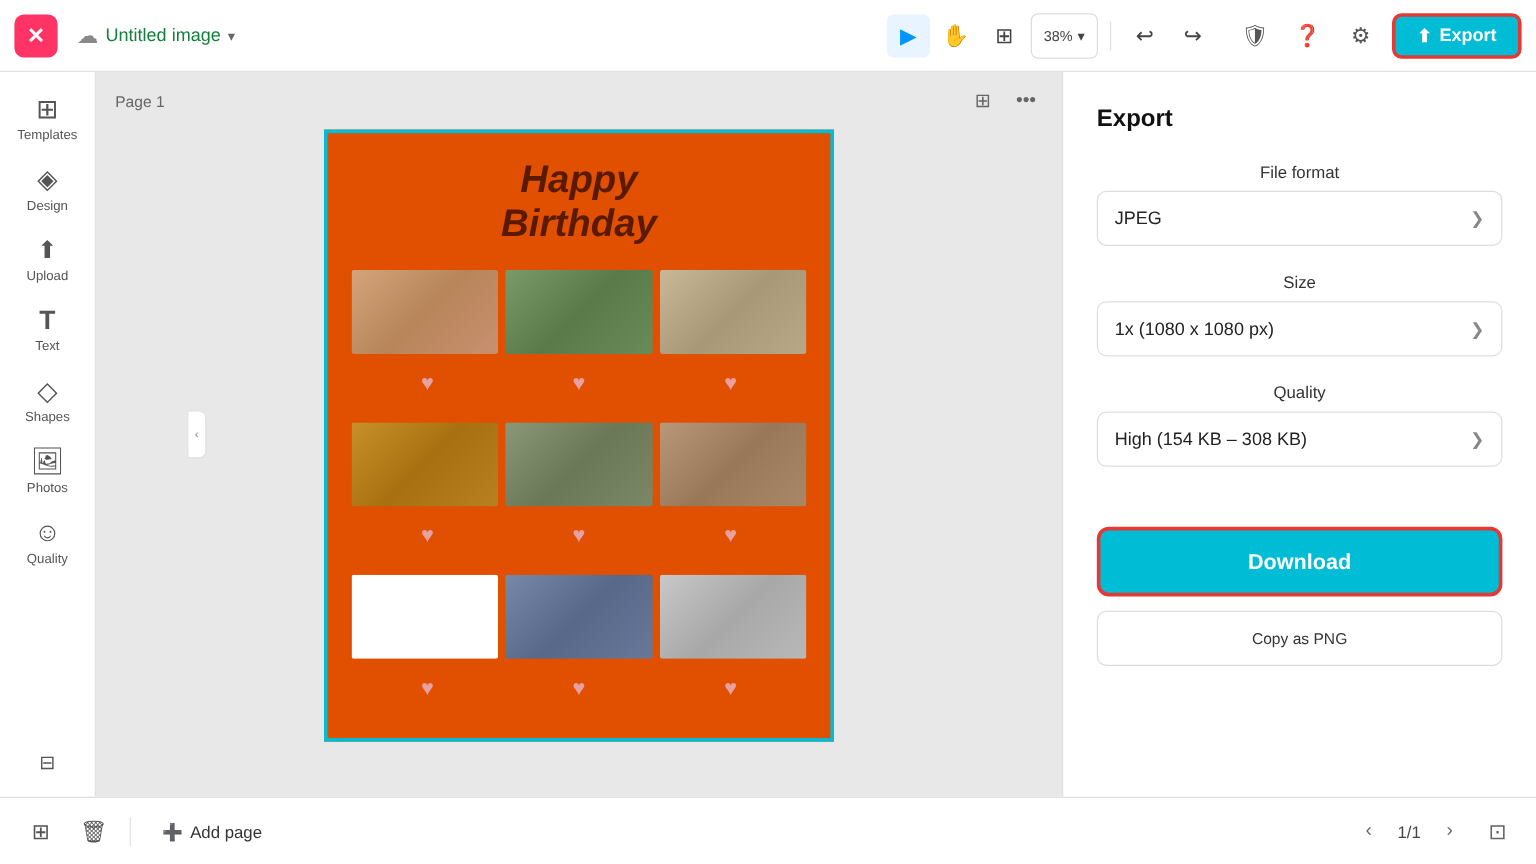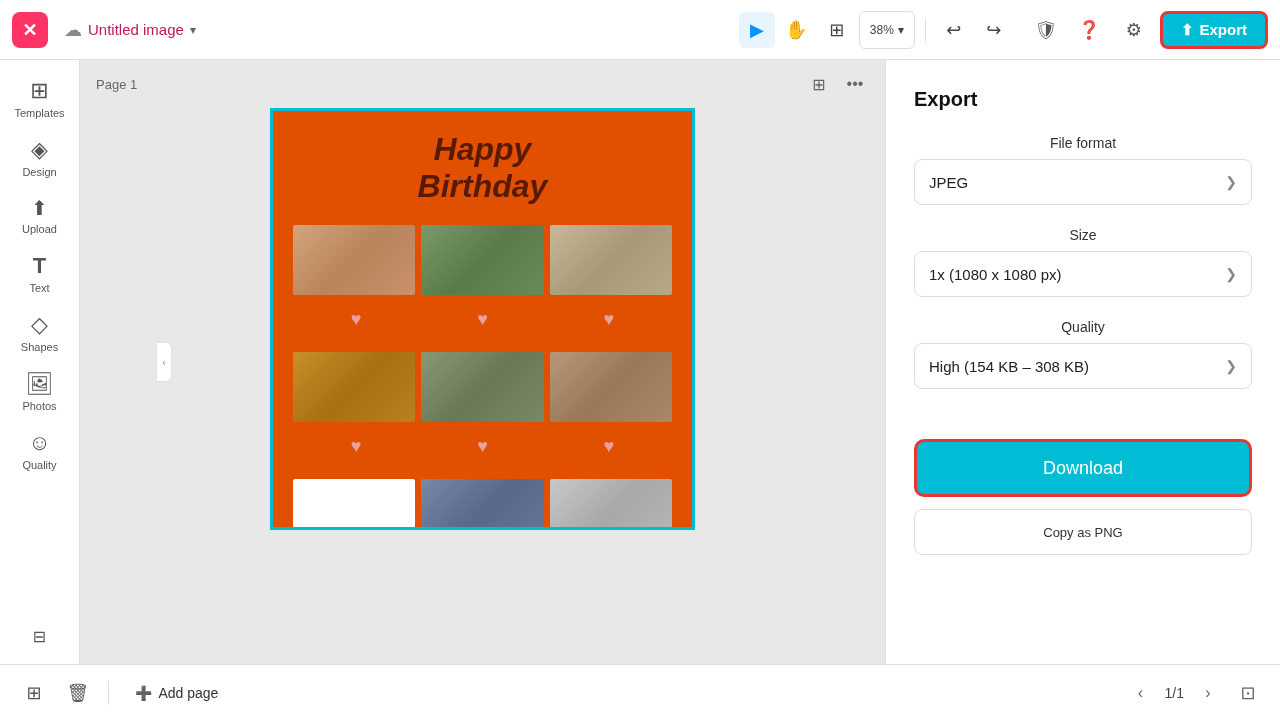--- a/index.html
+++ b/index.html
@@ -21,21 +21,21 @@
       background: #ff3366;
       border-radius: 8px;
       display: flex; align-items: center; justify-content: center;
       color: white; font-weight: 900; font-size: 18px;
       flex-shrink: 0;
     }
     .topbar-title-area {
       display: flex; align-items: center; gap: 6px; margin-left: 8px;
     }
     .topbar-cloud-icon { color: #888; font-size: 18px; }
-    .topbar-title { font-size: 15px; font-weight: 500; color: #be185d; }
+    .topbar-title { font-size: 15px; font-weight: 500; color: #15803d; }
     .topbar-chevron { color: #666; font-size: 12px; }
     .topbar-spacer { flex: 1; }
     .topbar-tools { display: flex; align-items: center; gap: 4px; }
     .tool-btn {
       width: 36px; height: 36px;
       border: none; background: none; cursor: pointer;
       border-radius: 6px; display: flex; align-items: center; justify-content: center;
       font-size: 18px; color: #444;
     }
     .tool-btn.active { background: #e8f4ff; color: #0095ff; }
@@ -116,21 +116,21 @@
       border-radius: 4px; display: flex; align-items: center; justify-content: center;
       font-size: 16px; color: #666;
     }
 
     .canvas-wrapper {
       position: relative;
       margin-top: 0;
     }
     .canvas-frame {
       width: 425px;
-      height: 422px;
+      height: 510px;
       background: #e05000;
       border: 3px solid #00bcd4;
       position: relative;
       overflow: hidden;
     }
 
     
     .card-title {
       text-align: center;
       padding-top: 20px;
@@ -216,21 +216,21 @@
     .select-chevron { color: #888; font-size: 14px; }
 
     .download-btn {
       width: 100%;
       height: 58px;
       background: #00bcd4;
       color: white;
       border: 3px solid #e53935;
       border-radius: 10px;
       font-size: 18px;
-      font-weight: 400;
+      font-weight: 700;
       cursor: pointer;
       margin-top: 28px;
       margin-bottom: 12px;
     }
     .copy-png-btn {
       width: 100%;
       height: 46px;
       background: #fff;
       color: #333;
       border: 1px solid #ddd;

